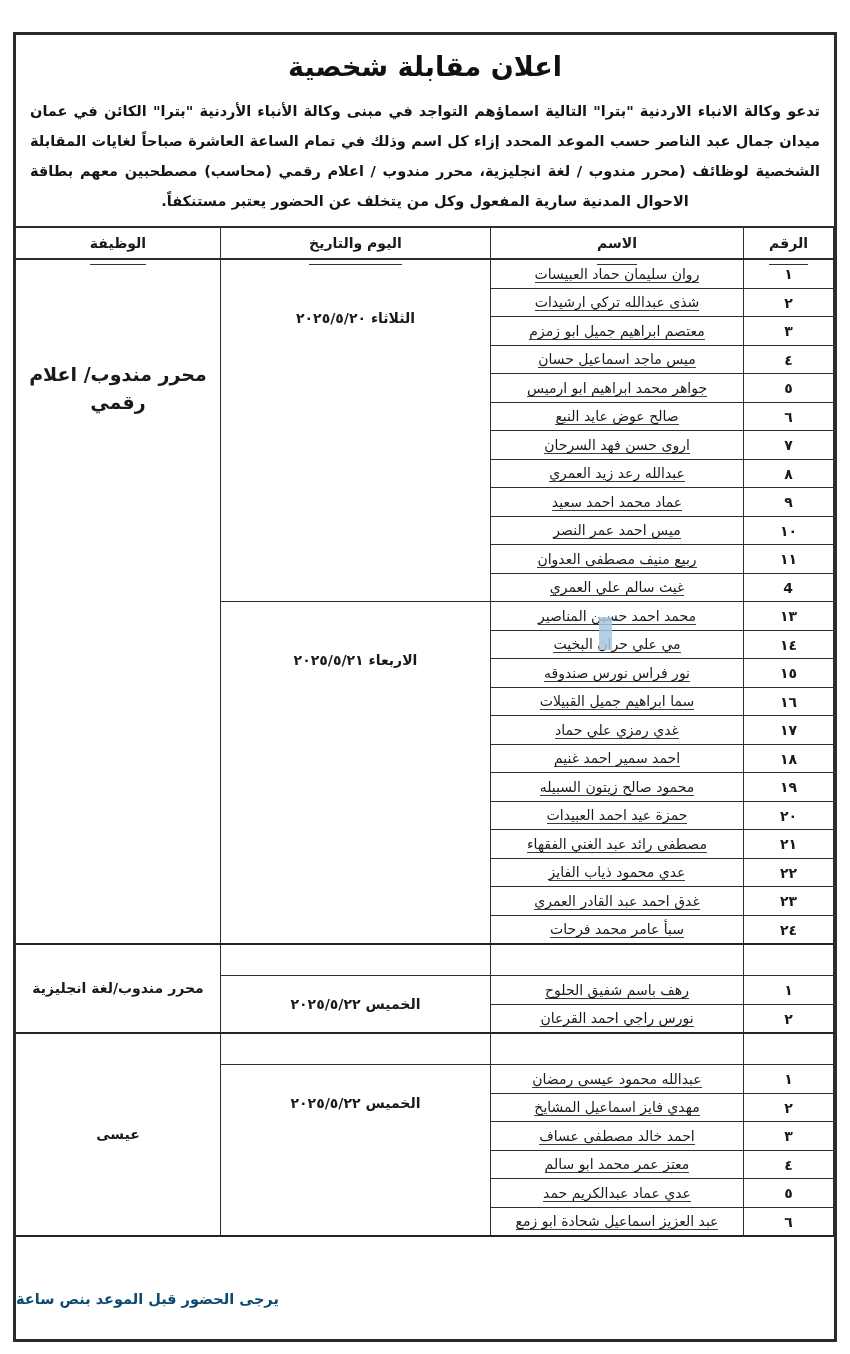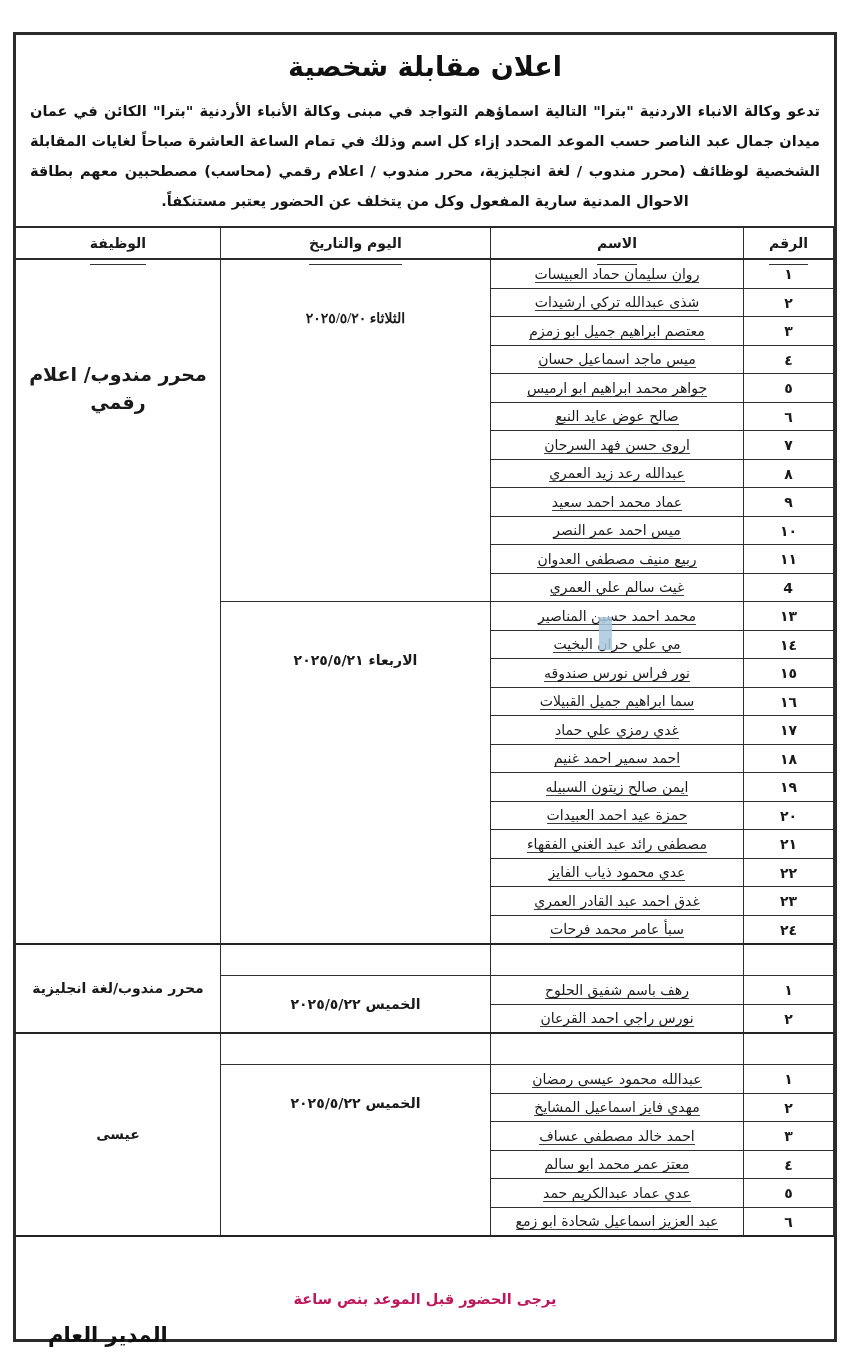--- a/index.html
+++ b/index.html
@@ -152,24 +152,24 @@
     opacity: 0.85;
     pointer-events: none;
   }
 
   
   .footer-area {
     padding-top: 14px;
     direction: rtl;
   }
   .footer-note {
-    text-align: center;
+    text-align: left;
     font-size: 14.5px;
     font-weight: bold;
-    color: #be185d;
+    color: #0c4a6e;
     padding: 10px 0 2px 0;
   }
   .footer-signature {
     font-size: 21px;
     font-weight: bold;
     color: #111111;
     text-align: left;
     padding: 14px 0 0 32px;
     direction: rtl;
   }
@@ -209,21 +209,21 @@
             <th>
               <span class="hdr">الوظيفة</span>
             </th>
           </tr>
         </thead>
         <tbody id="applicants-body">
             <tr class="section-start">
               <td class="num-cell">١</td>
               <td class="name-cell"><span class="nm">روان سليمان حماد العبيسات</span></td>
               <td class="date-cell" rowspan="12">
-                <div style="margin-top: -121px; font-family: Liberation Serif, serif;">الثلاثاء ٢٠٢٥/٥/٢٠</div>
+                <div style="margin-top: -121px;">الثلاثاء ٢٠٢٥/٥/٢٠</div>
               </td>
               <td class="job-cell big" rowspan="24">
                 <div style="margin-top: -242px;">محرر مندوب/ اعلام رقمي</div>
               </td>
             </tr>
             <tr>
               <td class="num-cell">٢</td>
               <td class="name-cell"><span class="nm">شذى عبدالله تركي ارشيدات</span></td>
             </tr>
             <tr>
@@ -288,21 +288,21 @@
             <tr>
               <td class="num-cell">١٧</td>
               <td class="name-cell"><span class="nm">غدي رمزي علي حماد</span></td>
             </tr>
             <tr>
               <td class="num-cell">١٨</td>
               <td class="name-cell"><span class="nm">احمد سمير احمد غنيم</span></td>
             </tr>
             <tr>
               <td class="num-cell">١٩</td>
-              <td class="name-cell"><span class="nm">ايمن صالح زيتون السبيله</span></td>
+              <td class="name-cell"><span class="nm">محمود صالح زيتون السبيله</span></td>
             </tr>
             <tr>
               <td class="num-cell">٢٠</td>
               <td class="name-cell"><span class="nm">حمزة عيد احمد العبيدات</span></td>
             </tr>
             <tr>
               <td class="num-cell">٢١</td>
               <td class="name-cell"><span class="nm">مصطفى رائد عبد الغني الفقهاء</span></td>
             </tr>
             <tr>
@@ -372,21 +372,18 @@
               <td style="border-top: 2px solid rgb(36, 36, 36); border-right: none; border-bottom: none; border-left: none; border-image: initial;"></td>
               <td style="border-top: 2px solid rgb(36, 36, 36); border-right: none; border-bottom: none; border-left: none; border-image: initial;"></td>
               <td style="border-top: 2px solid rgb(36, 36, 36); border-right: none; border-bottom: none; border-left: none; border-image: initial;"></td>
             </tr>
           </tbody>
       </table>
     </div>
 
     <div class="footer-area">
       <div class="footer-note">يرجى الحضور قبل الموعد بنص ساعة</div>
-      <div class="footer-signature">
-        <span class="sig-inner">المدير العام</span>
-      </div>
     </div>
 
   </div>
 
   <div class="selection-artifact"></div>
 </div>
 
 </body></html>

